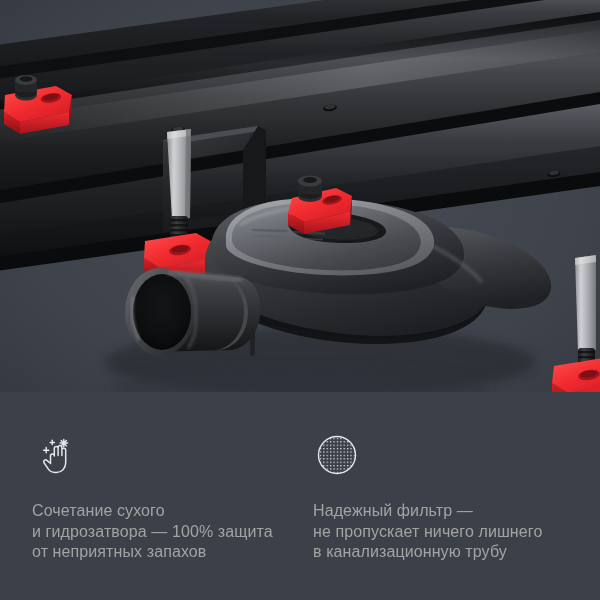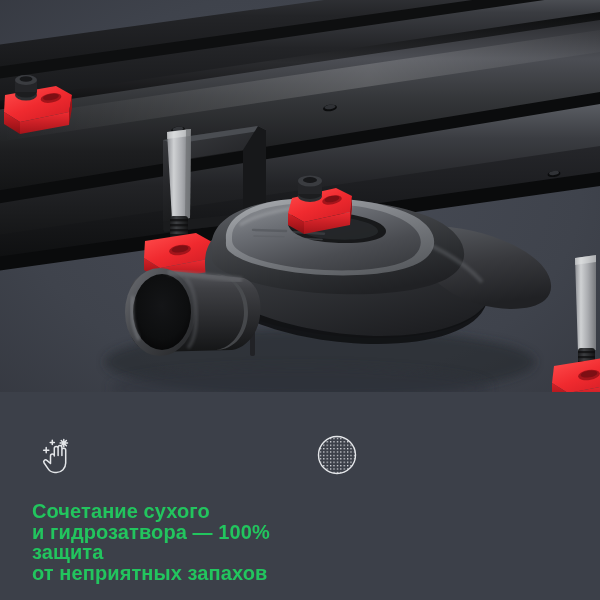--- a/index.html
+++ b/index.html
@@ -64,26 +64,26 @@
     width: 48px;
     height: 48px;
     margin-bottom: 22px;
   }
   .feature-icon svg {
     display: block;
     width: 48px;
     height: 48px;
   }
   .feature-text {
-    color: #22c55e;
-    font-size: 20px;
+    color: #a3a3a3;
+    font-size: 16px;
     line-height: 20.5px;
     letter-spacing: 0.1px;
     white-space: pre-line;
-    font-weight: 700;
+    font-weight: 400;
   }
 </style>
 </head>
 <body>
 
 <div class="banner">
 
   <div class="photo">
     <svg viewBox="0 0 600 420" xmlns="http://www.w3.org/2000/svg">
       <defs>
@@ -430,16 +430,19 @@
               <rect x="0" y="1.25" width="3.4" height="2.15" fill="#3c4049"></rect>
             </pattern>
             <clipPath id="meshClip">
               <circle cx="24" cy="24" r="18.5"></circle>
             </clipPath>
           </defs>
           <circle cx="24" cy="24" r="18.5" fill="url(#meshPat)" clip-path="url(#meshClip)"></circle>
           <circle cx="24" cy="24" r="18.5" fill="none" stroke="#e4e6e9" stroke-width="1.4"></circle>
         </svg>
       </div>
+      <div class="feature-text">Надежный фильтр —
+не пропускает ничего лишнего
+в канализационную трубу</div>
     </div>
 
   </div>
 </div>
 
 </body></html>

